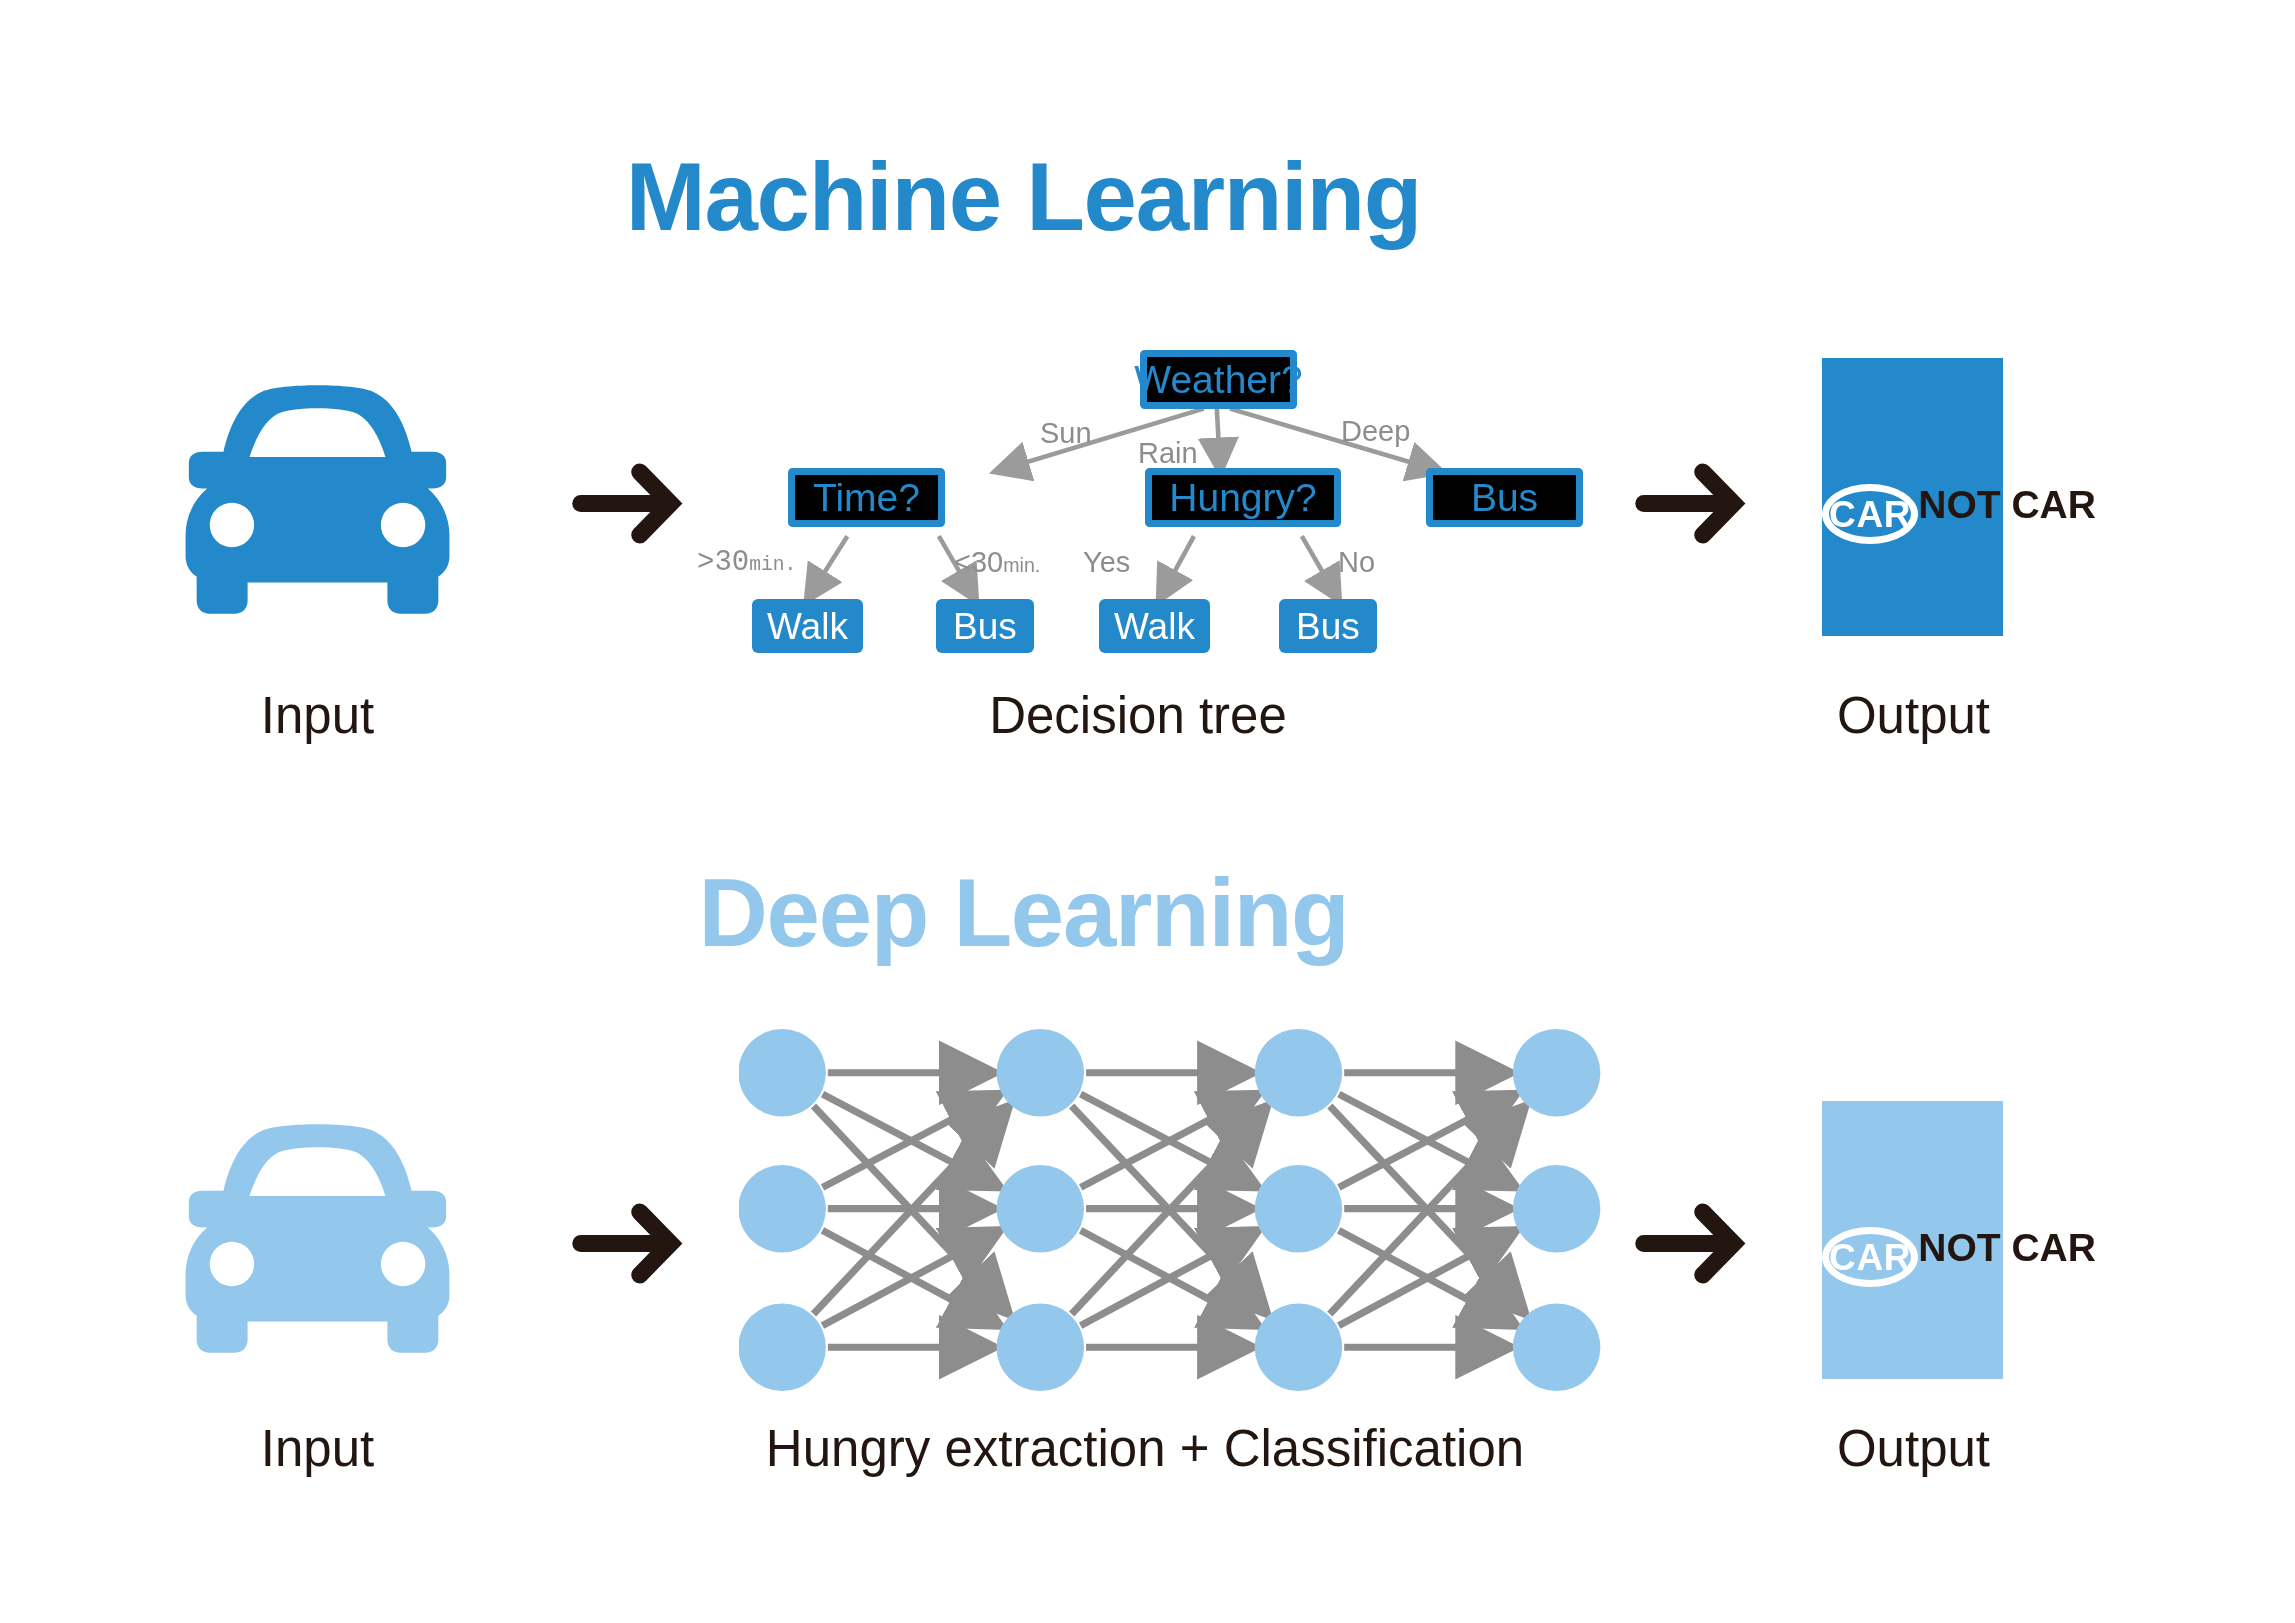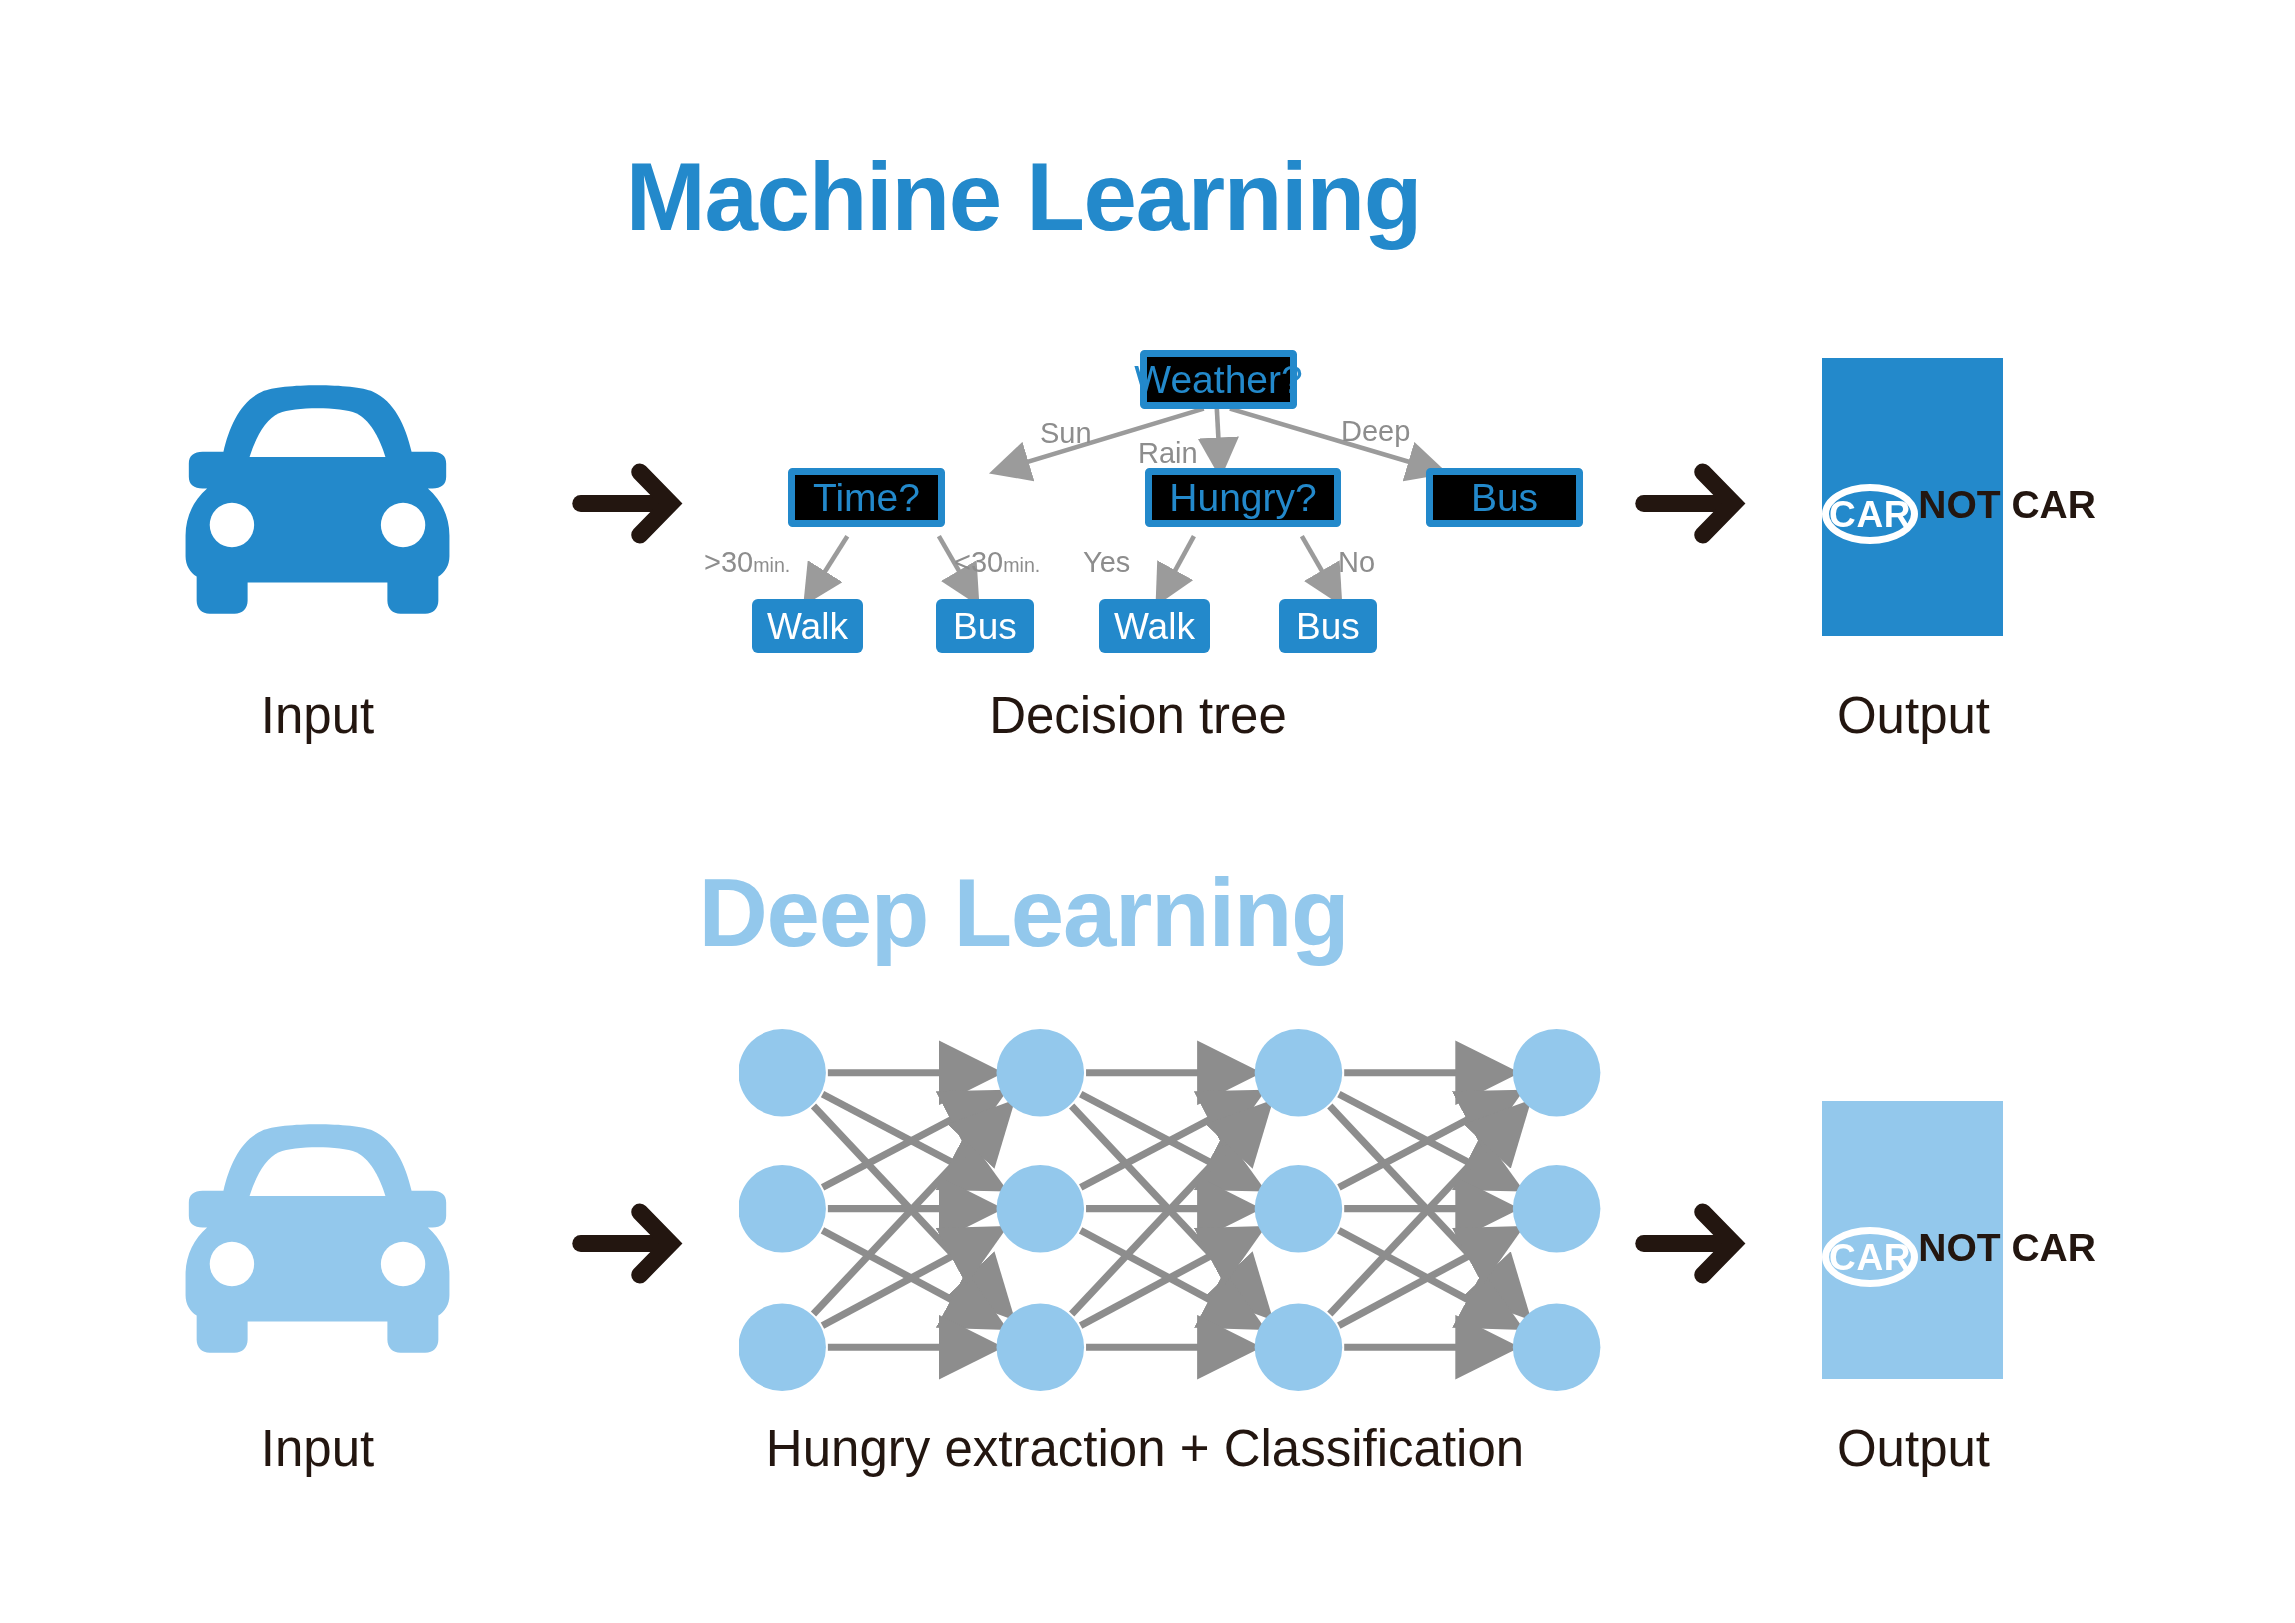--- a/index.html
+++ b/index.html
@@ -202,21 +202,21 @@
     <span>Walk</span>
   </div>
   <div class="node-leaf" style="left:592px;top:259px;width:98px;height:54px;">
     <span>Bus</span>
   </div>
 
   <div class="edge-label" style="left:353px;top:79px;">Sun</div>
   <div class="edge-label" style="left:451px;top:99px;">Rain</div>
   <div class="edge-label" style="left:654px;top:77px;">Deep</div>
 
-  <div class="edge-label" style="left:17px;top:208px;"><span>&gt;30</span><span class="sm">min.</span></div>
+  <div class="edge-label" style="left:10px;top:208px;font-family:Liberation Mono, monospace;"><span>&gt;30</span><span class="sm">min.</span></div>
   <div class="edge-label" style="left:267px;top:208px;"><span>&lt;30</span><span class="sm">min.</span></div>
   <div class="edge-label" style="left:396px;top:208px;">Yes</div>
   <div class="edge-label" style="left:651px;top:208px;">No</div>
 </div>
 
 <div class="abs caption" style="left:811px;top:690px;width:654px;text-align:center;">Decision tree</div>
 
 <div class="abs bigarrow" style="left:1632px;top:451px;">
   <svg viewBox="0 0 200 160" width="131" height="105">
     <g stroke="#231610" stroke-width="26" stroke-linecap="round" fill="none">

